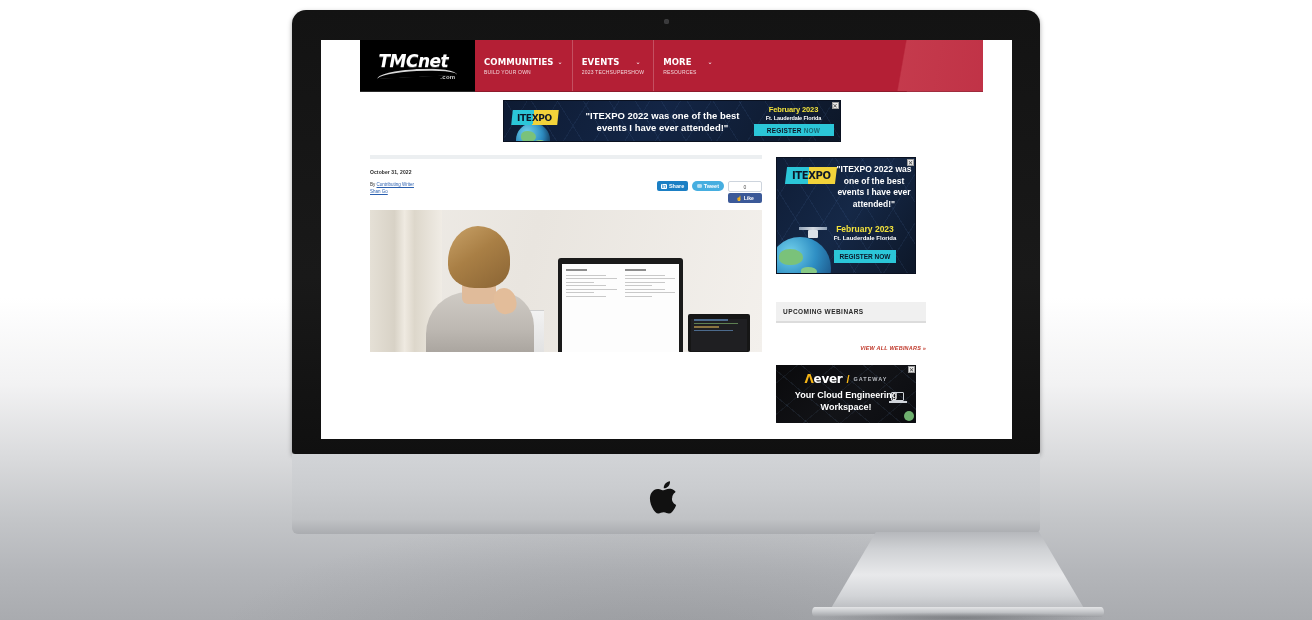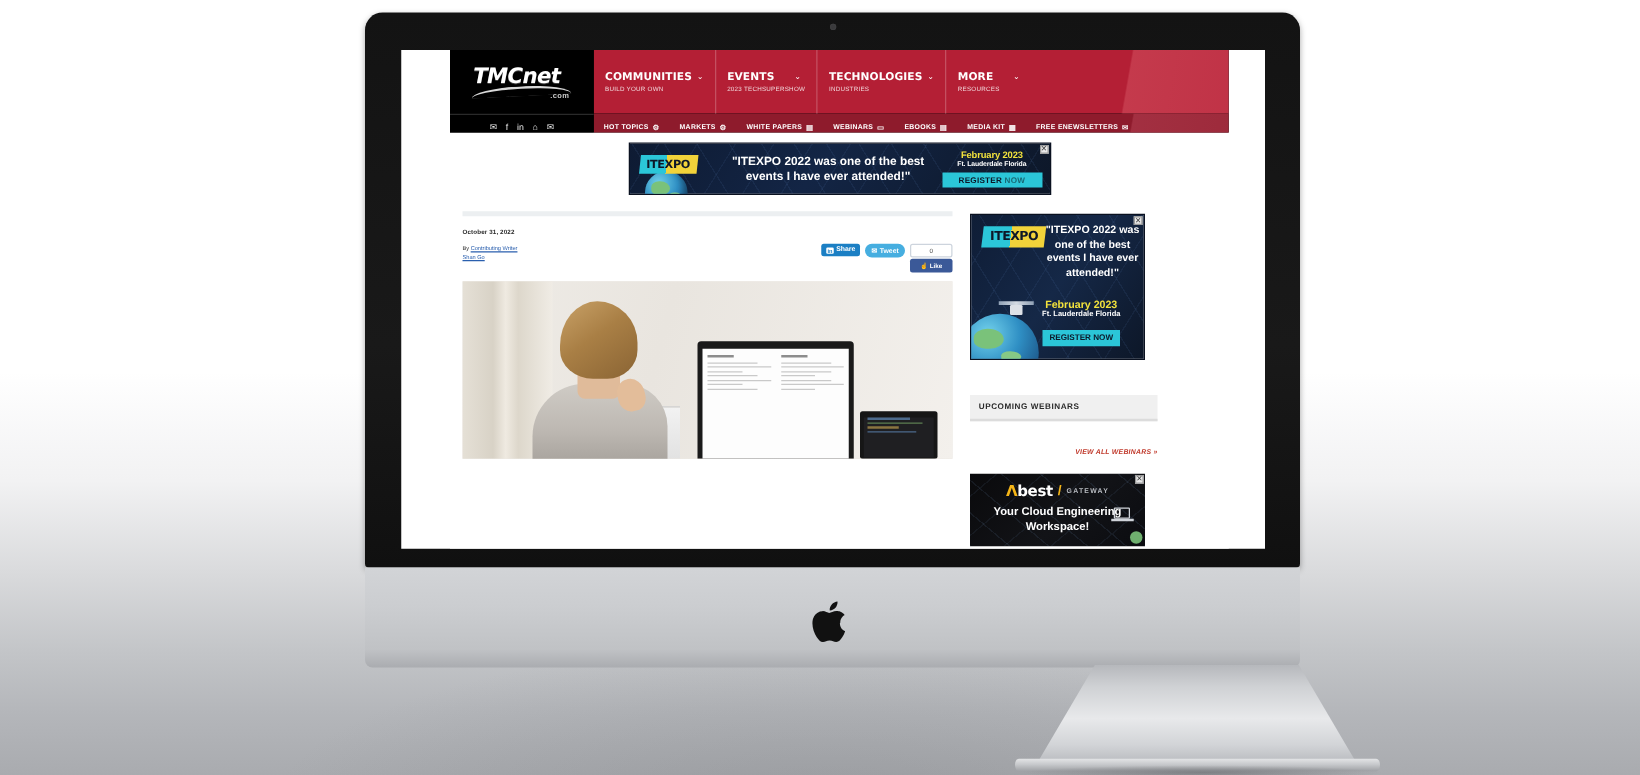--- a/index.html
+++ b/index.html
@@ -63,21 +63,21 @@
   }
   #stand-shadow {
     position: absolute; left: 470px; top: 600px; width: 400px; height: 16px;
     background: radial-gradient(ellipse 200px 8px at 200px 8px, rgba(80,82,86,0.45) 0%, rgba(80,82,86,0) 72%);
   }
 
   
   #page { position: absolute; left: 39px; top: 0; width: 623px; height: 399px; background: #fff; }
 
   
-  .site-header { position: relative; width: 100%; height: 66px; background: #000; overflow: hidden; }
+  .site-header { position: relative; width: 100%; height: 52px; background: #000; overflow: hidden; }
   .hdr-row1 { position: relative; height: 51px; display: flex; align-items: stretch; }
   .red-band {
     position: absolute; left: 115px; top: 0; width: 508px; height: 51px;
     background: #b41f35;
     clip-path: polygon(0 0, 100% 0, 100% 100%, 0 100%);
   }
   .red-band::after {
     content: ""; position: absolute; right: 0; top: 0; width: 130px; height: 51px;
     background: linear-gradient(100deg, rgba(180,31,53,0) 0%, rgba(180,31,53,0) 38%, rgba(210,80,95,0.55) 39%, rgba(205,70,88,0.5) 100%);
   }
@@ -419,27 +419,20 @@
                     <span class="caret">⌄</span>
                   </div>
                 <div class="nav-sub">BUILD YOUR OWN</div>
               </div>
               <div class="nav-item wide">
                 <div class="nav-title">
                     <span>EVENTS</span>
                     <span class="caret">⌄</span>
                   </div>
                 <div class="nav-sub">2023 TECHSUPERSHOW</div>
-              </div>
-              <div class="nav-item">
-                <div class="nav-title">
-                    <span>TECHNOLOGIES</span>
-                    <span class="caret">⌄</span>
-                  </div>
-                <div class="nav-sub">INDUSTRIES</div>
               </div>
               <div class="nav-item wide">
                 <div class="nav-title">
                     <span>MORE</span>
                     <span class="caret">⌄</span>
                   </div>
                 <div class="nav-sub">RESOURCES</div>
               </div>
             </div>
           </div>
@@ -596,21 +589,21 @@
             </div>
 
             <div class="panel">
               <div class="panel-head">UPCOMING WEBINARS</div>
               <div class="panel-link">VIEW ALL WEBINARS »</div>
             </div>
 
             <div class="ansys-ad">
               <div class="ansys-net"></div>
               <div class="an-brand">
-                <span class="an-name"><span class="a-mark">Λ</span><span>best</span></span>
+                <span class="an-name"><span class="a-mark">Λ</span><span>ever</span></span>
                 <span class="an-slash">/</span>
                 <span class="an-gw">GATEWAY</span>
               </div>
               <div class="an-tag">Your Cloud Engineering Workspace!</div>
               <div class="an-icon"></div>
               <div class="an-corner"></div>
               <div class="ad-x">✕</div>
             </div>
           </div>
 

